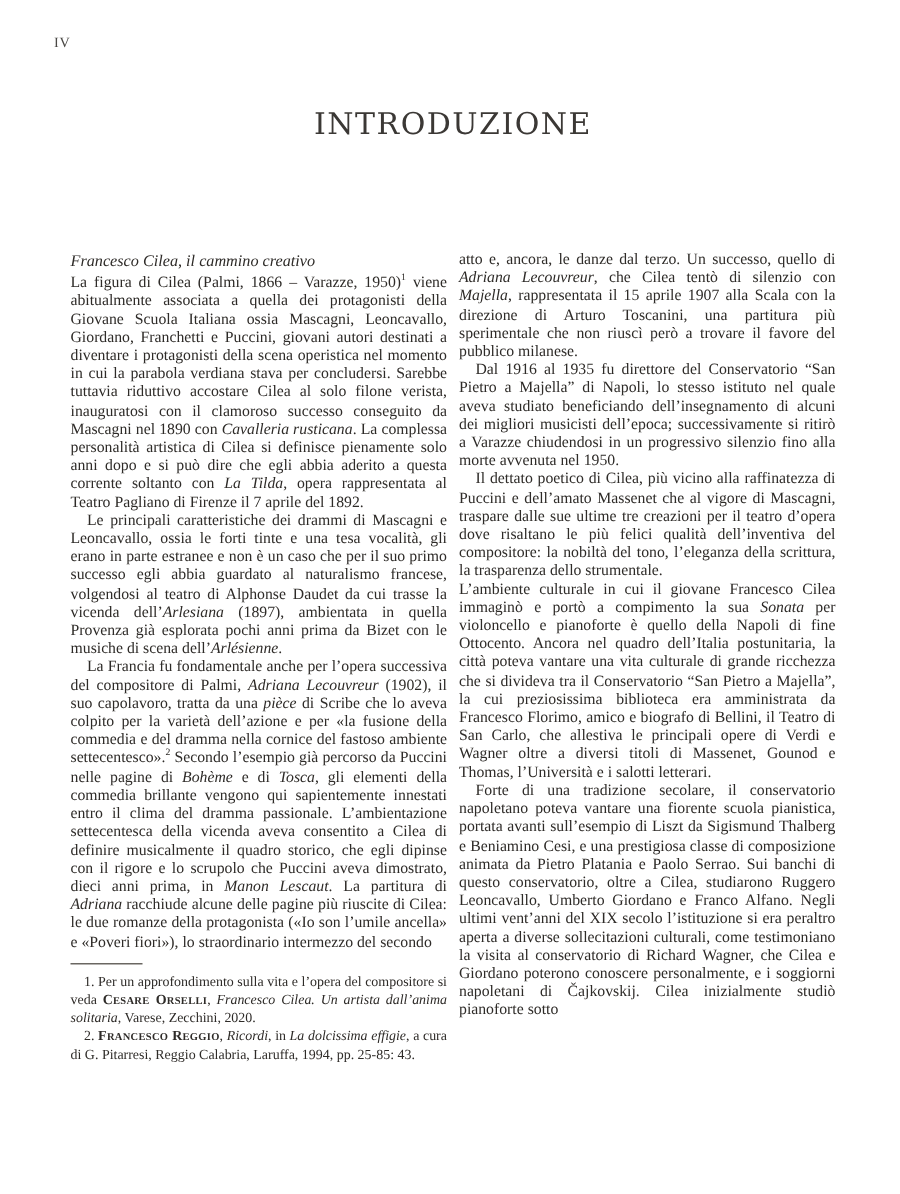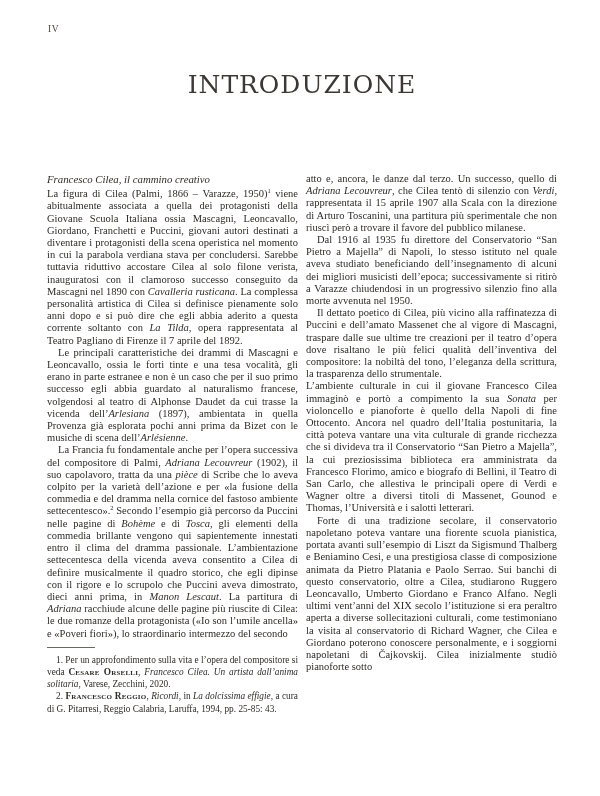--- a/index.html
+++ b/index.html
@@ -5,28 +5,28 @@
   html,body{margin:0;padding:0;}
   body{
     width:600px;height:796px;overflow:hidden;
     background:#ffffff;
     font-family:"Liberation Serif","DejaVu Serif",serif;
     color:#2e2b28;
   }
   .page{position:relative;width:600px;height:796px;box-sizing:border-box;
     padding:22px 43px 0 47px;}
   .page-number{
-    position:absolute;left:48px;top:24px;
+    position:absolute;left:36px;top:24px;
     font-size:9.5px;letter-spacing:0.5px;color:#4a4845;
     font-variant:small-caps;
   }
   h1.title{
     margin:48px 0 74px 0;
     text-align:center;
-    font-size:25px;font-weight:400;letter-spacing:1px;
+    font-size:20px;font-weight:400;letter-spacing:1px;
     color:#3b3835;
     font-family:"DejaVu Serif","Liberation Serif",serif;
   }
   .cols{display:flex;gap:8px;}
   .col{width:251px;box-sizing:border-box;}
   .coltext p{margin:0;
     font-size:10.5px;line-height:12.2px;
     text-align:justify;text-justify:inter-word;
     hyphens:auto;-webkit-hyphens:auto;
   }
@@ -64,21 +64,21 @@
       <div class="footnotes">
         <hr class="fn-rule">
         <div>
             <p class="footnote"><span>1. Per un approfondimento sulla vita e l’opera del compositore si veda </span><span class="sc">Cesare Orselli</span><span>, </span><em>Francesco Cilea. Un artista dall’anima solitaria</em><span>, Varese, Zecchini, 2020.</span></p>
             <p class="footnote"><span>2. </span><span class="sc">Francesco Reggio</span><span>, </span><em>Ricordi</em><span>, in </span><em>La dolcissima effigie</em><span>, a cura di G. Pitarresi, Reggio Calabria, Laruffa, 1994, pp. 25-85: 43.</span></p>
           </div>
       </div>
     </section>
     <section class="col">
       <div class="coltext">
-          <p class="para"><span>atto e, ancora, le danze dal terzo. Un successo, quello di </span><em>Adriana Lecouvreur</em><span>, che Cilea tentò di silenzio con </span><em>Verdi</em><span>, rappresentata il 15 aprile 1907 alla Scala con la direzione di Arturo Toscanini, una partitura più sperimentale che non riuscì però a trovare il favore del pubblico milanese.</span></p>
+          <p class="para"><span>atto e, ancora, le danze dal terzo. Un successo, quello di </span><em>Adriana Lecouvreur</em><span>, che Cilea tentò di silenzio con </span><em>Majella</em><span>, rappresentata il 15 aprile 1907 alla Scala con la direzione di Arturo Toscanini, una partitura più sperimentale che non riuscì però a trovare il favore del pubblico milanese.</span></p>
           <p class="para indent"><span>Dal 1916 al 1935 fu direttore del Conservatorio “San Pietro a Majella” di Napoli, lo stesso istituto nel quale aveva studiato beneficiando dell’insegnamento di alcuni dei migliori musicisti dell’epoca; successivamente si ritirò a Varazze chiudendosi in un progressivo silenzio fino alla morte avvenuta nel 1950.</span></p>
           <p class="para indent"><span>Il dettato poetico di Cilea, più vicino alla raffinatezza di Puccini e dell’amato Massenet che al vigore di Mascagni, traspare dalle sue ultime tre creazioni per il teatro d’opera dove risaltano le più felici qualità dell’inventiva del compositore: la nobiltà del tono, l’eleganza della scrittura, la trasparenza dello strumentale.</span></p>
           <p class="para"><span>L’ambiente culturale in cui il giovane Francesco Cilea immaginò e portò a compimento la sua </span><em>Sonata</em><span> per violoncello e pianoforte è quello della Napoli di fine Ottocento. Ancora nel quadro dell’Italia postunitaria, la città poteva vantare una vita culturale di grande ricchezza che si divideva tra il Conservatorio “San Pietro a Majella”, la cui preziosissima biblioteca era amministrata da Francesco Florimo, amico e biografo di Bellini, il Teatro di San Carlo, che allestiva le principali opere di Verdi e Wagner oltre a diversi titoli di Massenet, Gounod e Thomas, l’Università e i salotti letterari.</span></p>
           <p class="para indent"><span>Forte di una tradizione secolare, il conservatorio napoletano poteva vantare una fiorente scuola pianistica, portata avanti sull’esempio di Liszt da Sigismund Thalberg e Beniamino Cesi, e una prestigiosa classe di composizione animata da Pietro Platania e Paolo Serrao. Sui banchi di questo conservatorio, oltre a Cilea, studiarono Ruggero Leoncavallo, Umberto Giordano e Franco Alfano. Negli ultimi vent’anni del XIX secolo l’istituzione si era peraltro aperta a diverse sollecitazioni culturali, come testimoniano la visita al conservatorio di Richard Wagner, che Cilea e Giordano poterono conoscere personalmente, e i soggiorni napoletani di Čajkovskij. Cilea inizialmente studiò pianoforte sotto</span></p>
         </div>
     </section>
   </div>
 </div>
 
 </body></html>

